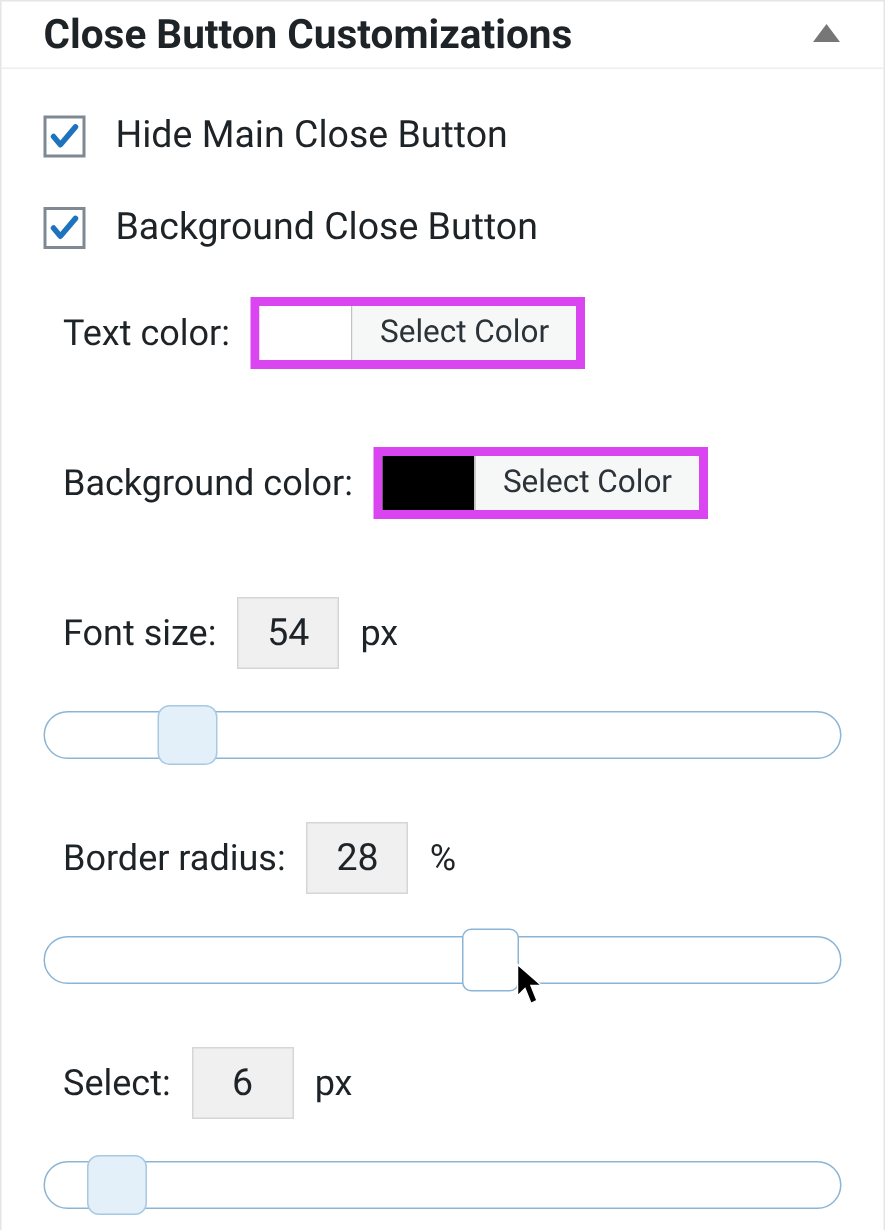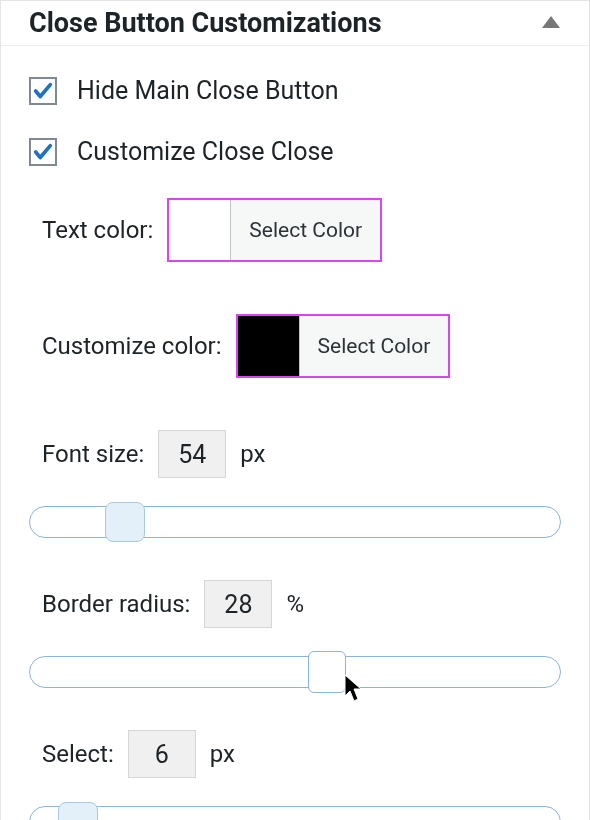--- a/index.html
+++ b/index.html
@@ -72,22 +72,22 @@
       margin-left: 13px;
     }
     .control-label {
       font-size: 24px;
       color: #1d2327;
       font-weight: 400;
     }
     .color-picker {
       display: flex;
       align-items: stretch;
-      border: 2px solid #d946ef;
-      height: 64px;
+      border: 6px solid #d946ef;
+      height: 48px;
     }
     .color-swatch {
       width: 62px;
       border-right: 1px solid #c3c3c3;
     }
     .swatch-white {
       background: #fff;
     }
     .swatch-black {
       background: #000;
@@ -183,35 +183,35 @@
       </div>
       <span class="checkbox-label">Hide Main Close Button</span>
     </div>
 
     <div class="checkbox-row">
       <div class="checkbox">
         <svg viewBox="0 0 24 24">
           <polyline points="4,12 9,18 20,5" fill="none" stroke="#1e73be" stroke-width="4" stroke-linecap="round" stroke-linejoin="round"></polyline>
         </svg>
       </div>
-      <span class="checkbox-label">Customize Close Close</span>
+      <span class="checkbox-label">Background Close Button</span>
     </div>
 
     <div class="control-row">
       <span class="control-label">Text color:</span>
       <div class="color-picker">
         <div class="color-swatch swatch-white"></div>
         <button class="select-color-btn">Select Color</button>
       </div>
     </div>
 
     <div class="spacer-large"></div>
 
     <div class="control-row">
-      <span class="control-label">Customize color:</span>
+      <span class="control-label">Background color:</span>
       <div class="color-picker">
         <div class="color-swatch swatch-black"></div>
         <button class="select-color-btn">Select Color</button>
       </div>
     </div>
 
     <div class="spacer-large"></div>
 
     <div class="control-row">
       <span class="control-label">Font size:</span>

